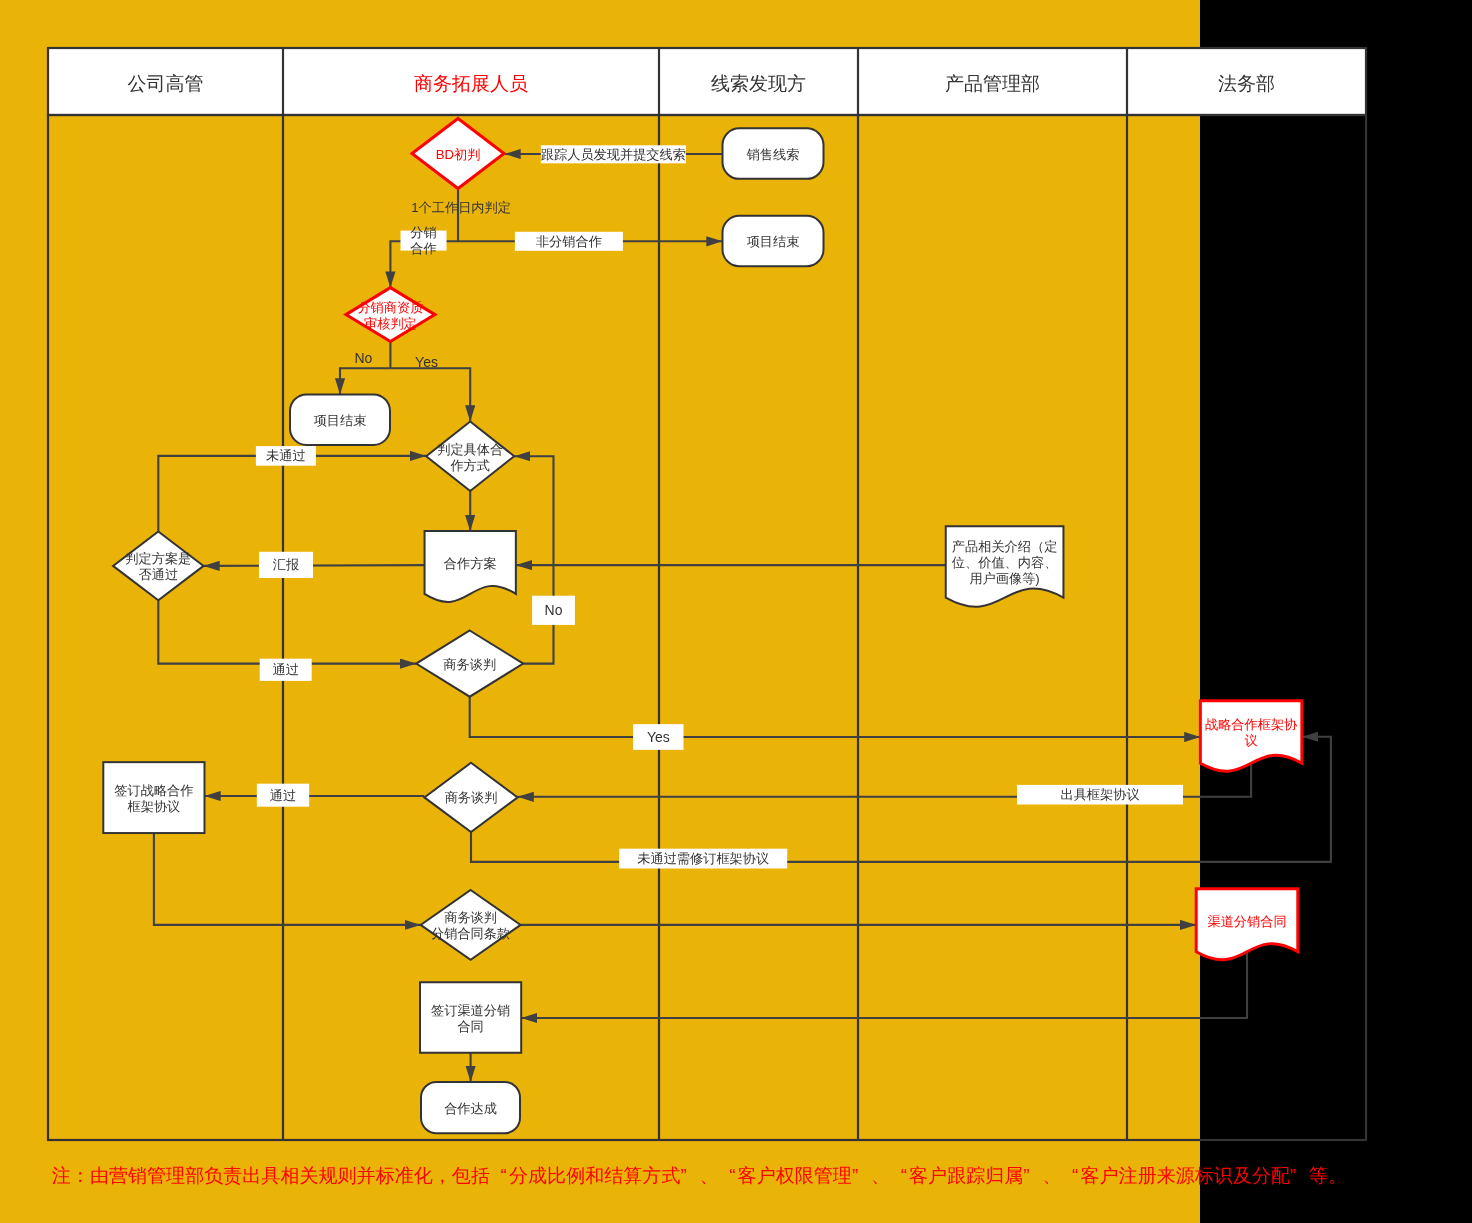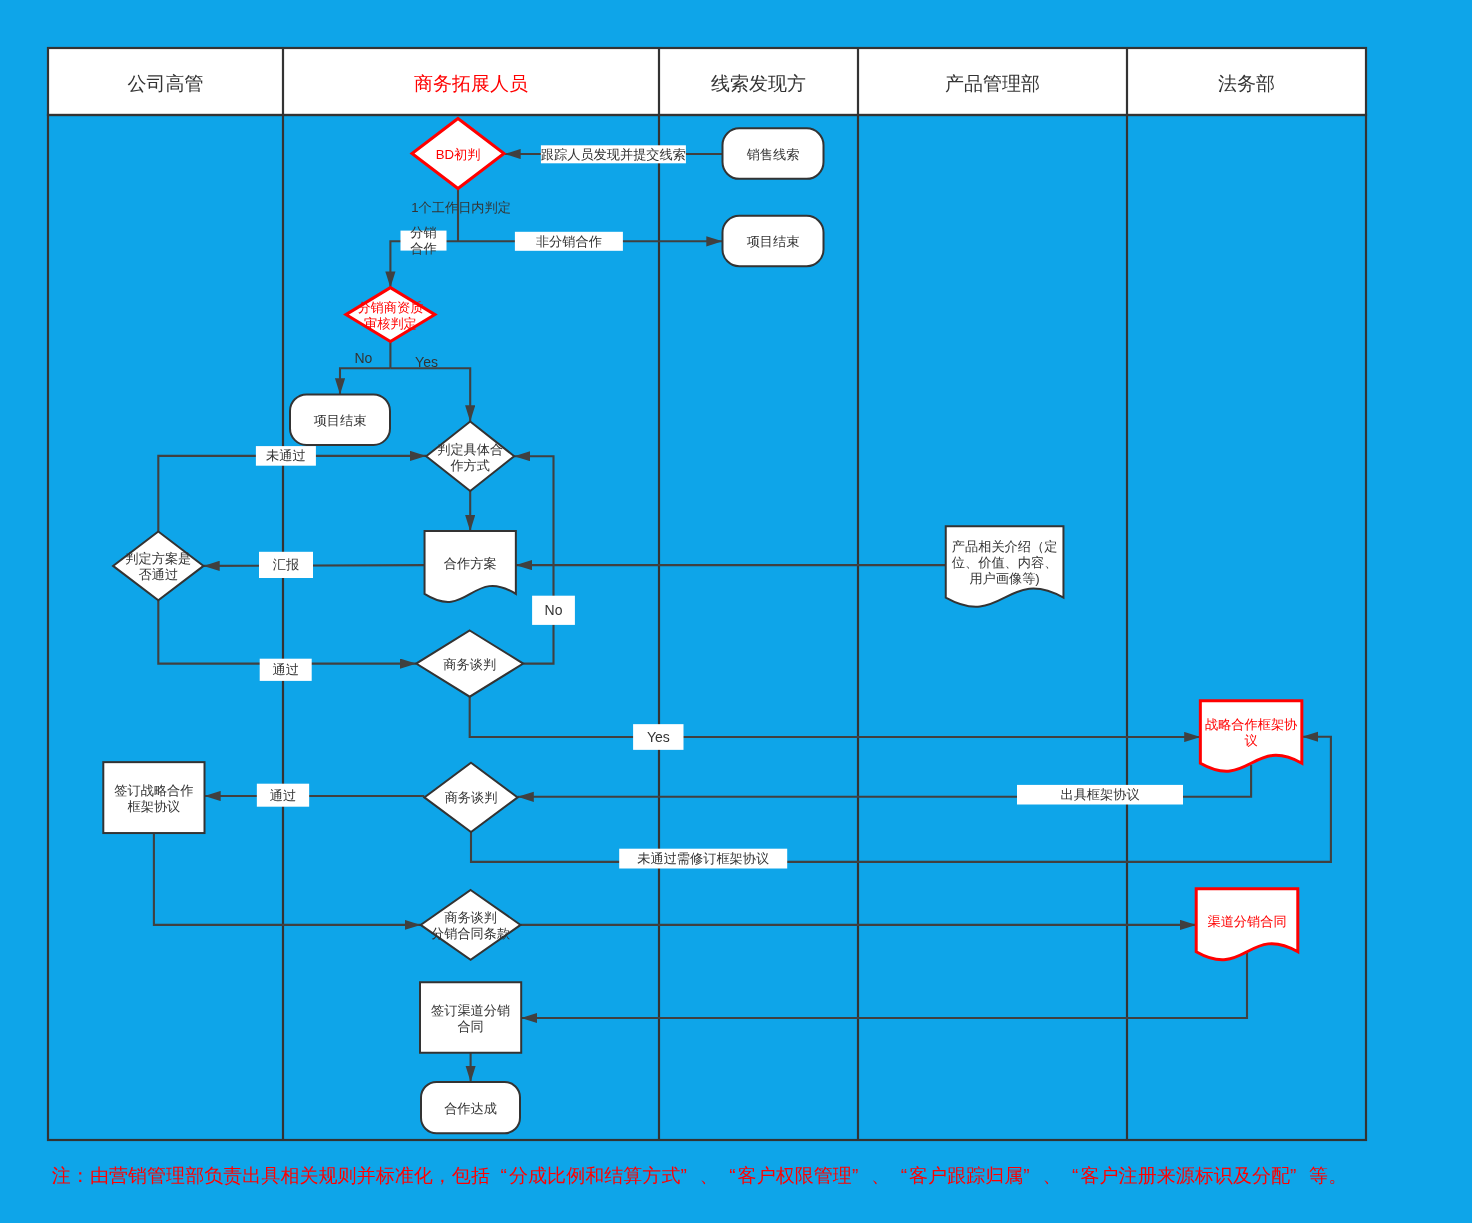--- a/index.html
+++ b/index.html
@@ -1,17 +1,17 @@
 <!DOCTYPE html>
 <html><head>
 <meta charset="utf-8">
 <style>
   html,body{margin:0;padding:0;background:#000;}
   body{width:1472px;height:1223px;overflow:hidden;font-family:"Liberation Sans",sans-serif;}
-  #root{position:relative;width:1472px;height:1223px;background:#0ea5e9;}
+  #root{position:relative;width:1200px;height:1223px;background:#eab308;}
   svg{display:block;}
   text{font-family:"Liberation Sans",sans-serif;dominant-baseline:central;text-anchor:middle;}
   .txt{filter:opacity(1);}
   .lane-head{fill:#ffffff;stroke:#333333;stroke-width:2.2;}
   .lane-body{fill:none;stroke:#333333;stroke-width:2.2;}
   .lane-div{stroke:#333333;stroke-width:2.2;}
   .lane-title{font-size:19px;fill:#333333;}
   .lane-title.accent{fill:#ff0000;}
   .conn{fill:none;stroke:#404040;stroke-width:2.1;}
   .shape{fill:#ffffff;stroke:#333333;stroke-width:2;}

